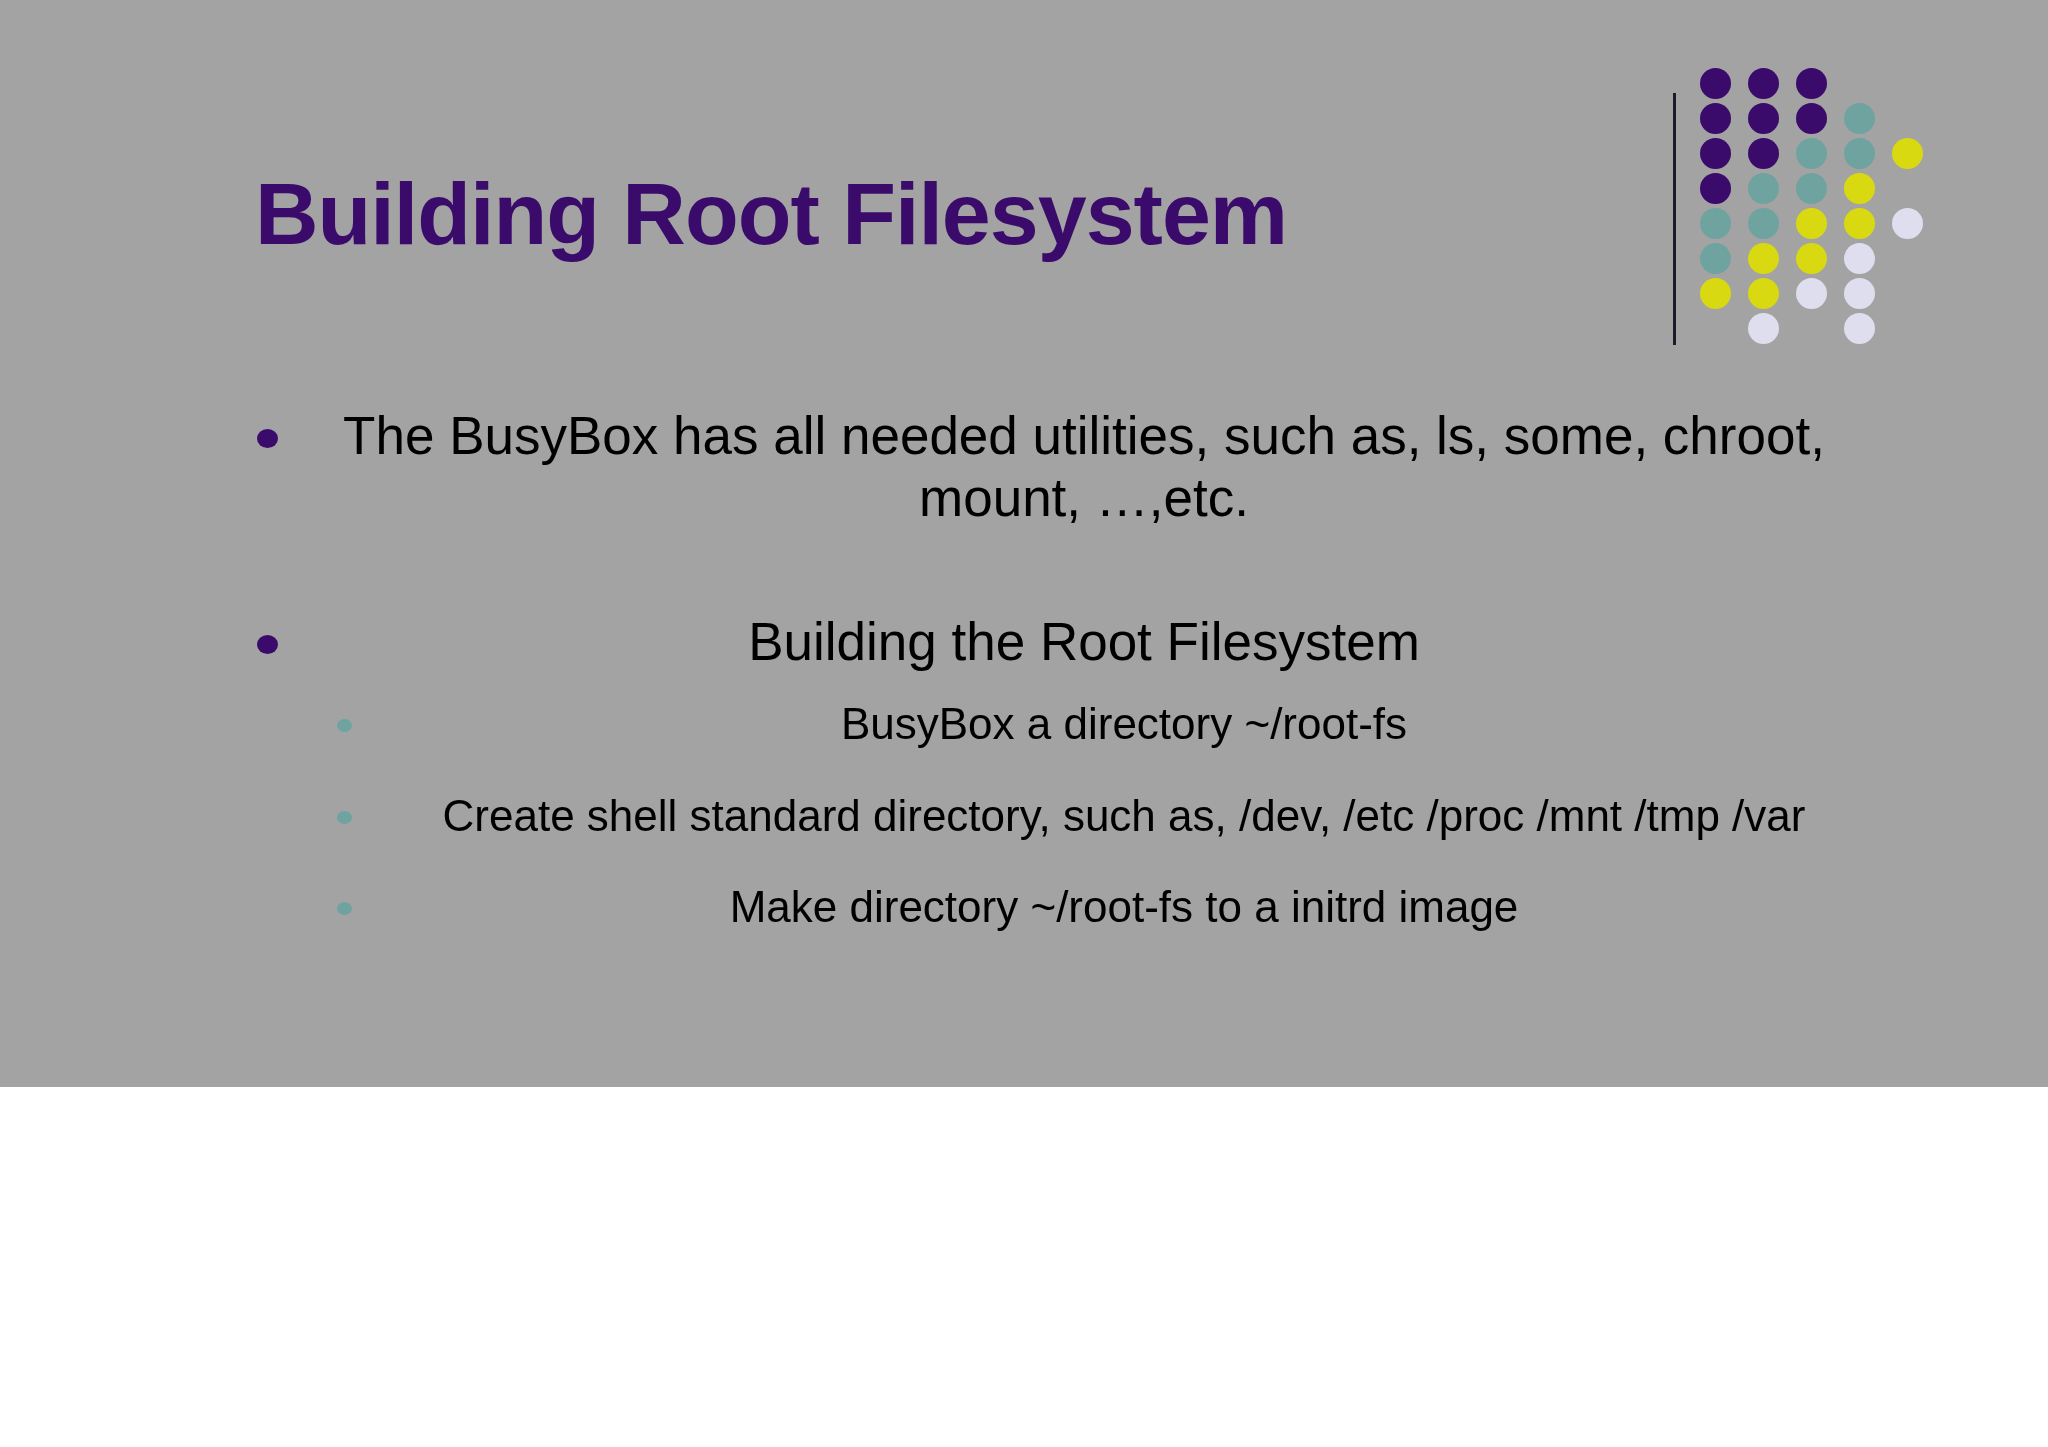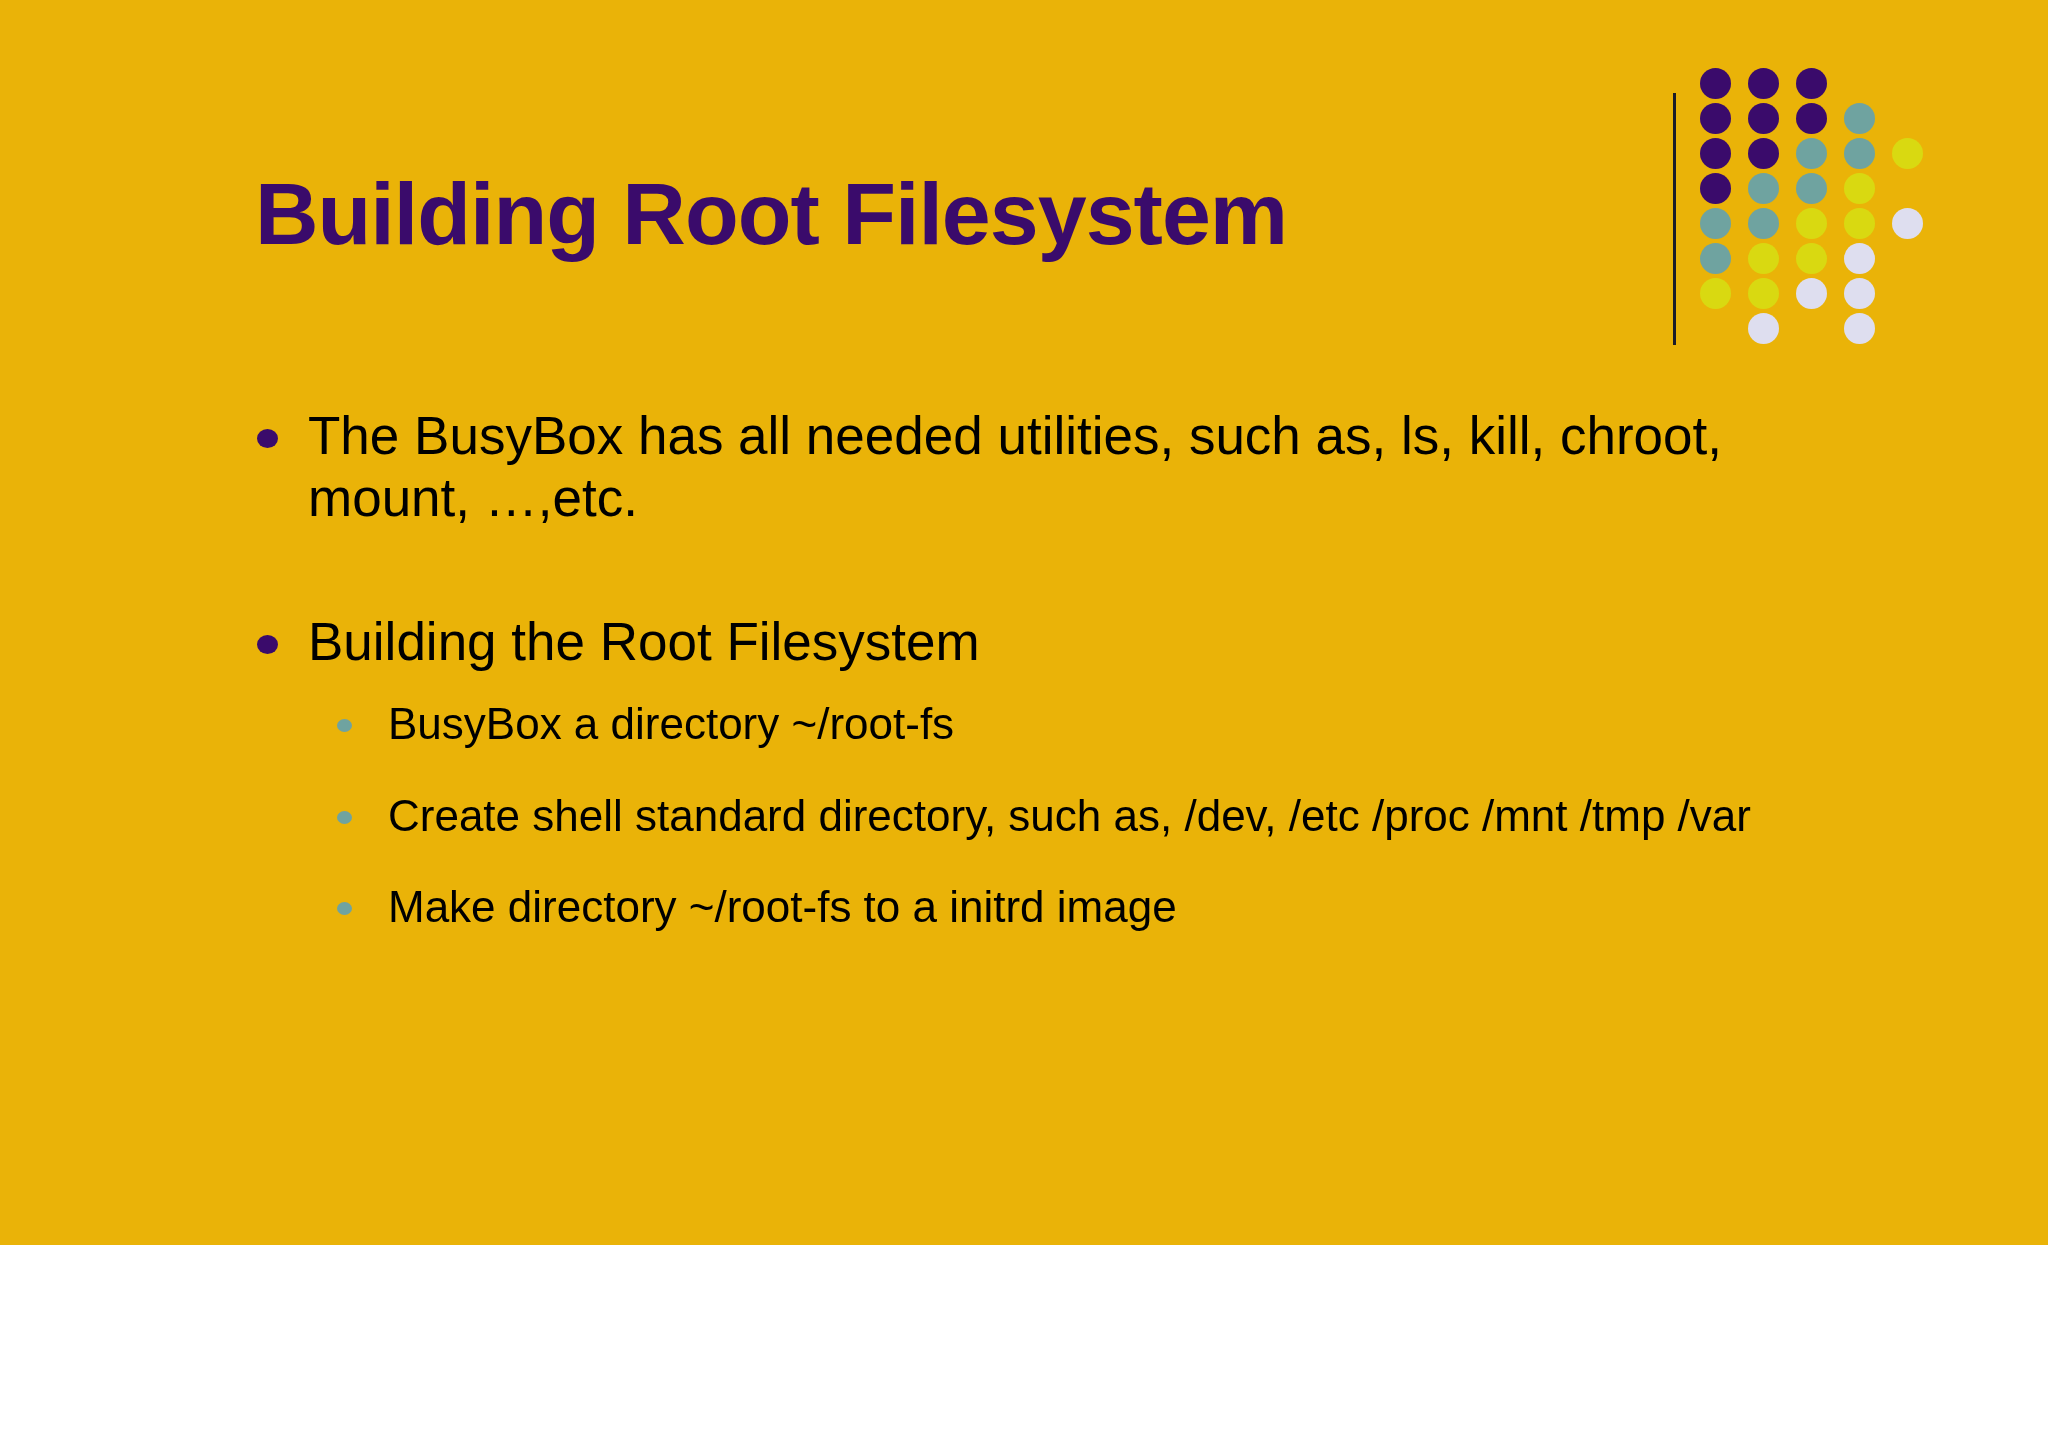--- a/index.html
+++ b/index.html
@@ -6,23 +6,24 @@
     margin: 0;
     padding: 0;
     background: #ffffff;
   }
   body {
     font-family: "Liberation Sans", sans-serif;
   }
   .slide {
     position: relative;
     width: 2048px;
-    height: 1245px;
-    background: #eab308;
+    height: 1087px;
+    background: #a3a3a3;
     overflow: hidden;
+    text-align: center;
   }
 
   
   .logo {
     position: absolute;
     top: 60px;
     left: 1660px;
     width: 300px;
     height: 300px;
   }
@@ -170,21 +171,21 @@
         <div class="logo-dot empty"></div>
       </div>
   </div>
 
   <div class="title">Building Root Filesystem</div>
 
   <div class="body">
 
     <div class="lvl1">
       <span class="dot"></span>
-      <span class="lvl1-text">The BusyBox has all needed utilities, such as, ls, kill, chroot, mount, …,etc.</span>
+      <span class="lvl1-text">The BusyBox has all needed utilities, such as, ls, some, chroot, mount, …,etc.</span>
     </div>
 
     <div class="spacer-lg"></div>
 
     <div class="lvl1">
       <span class="dot"></span>
       <span class="lvl1-text">Building the Root Filesystem</span>
     </div>
 
     <div class="lvl2-list" id="sub-bullet-list">

